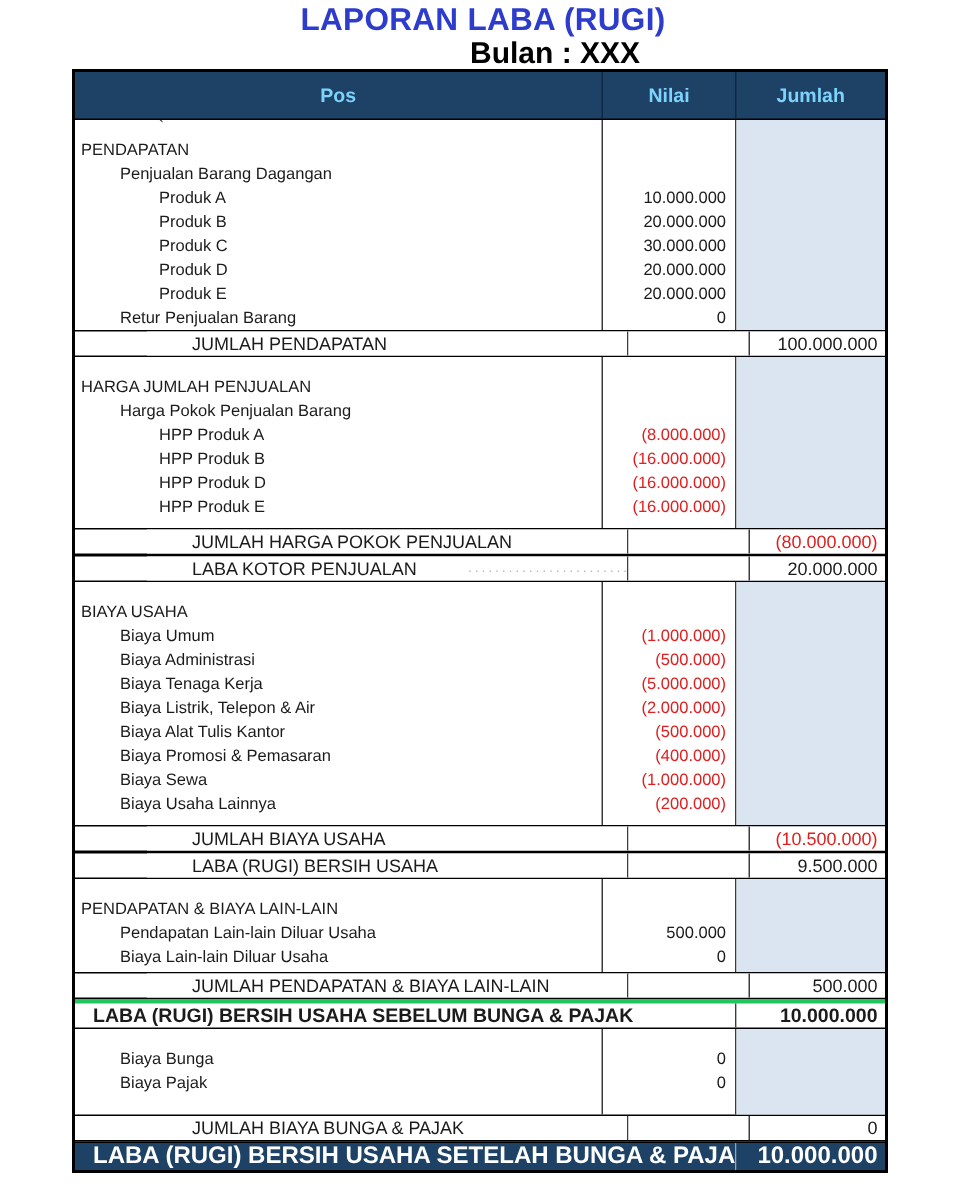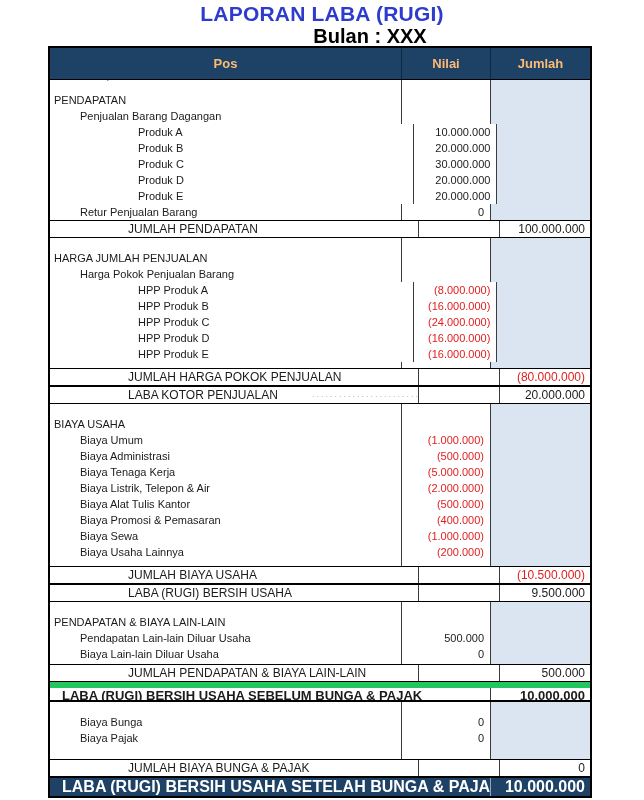--- a/index.html
+++ b/index.html
@@ -19,39 +19,39 @@
          font-size:20px;font-weight:bold;color:#000;padding-left:48px;}
   .tbl{position:absolute;left:48px;top:46px;width:544px;box-sizing:border-box;
        border:2px solid #000;background:#fff;}
   .row{display:flex;width:100%;box-sizing:border-box;}
   .cell{box-sizing:border-box;overflow:hidden;white-space:nowrap;}
   .c-pos{width:352px;border-right:1px solid var(--grid);}
   .c-nilai{width:89px;border-right:1px solid var(--grid);text-align:right;padding-right:6px;}
   .c-jumlah{width:99px;text-align:right;padding-right:5px;}
   
   .row.hdr{height:32px;background:var(--navy);border-bottom:1px solid #000;}
-  .row.hdr .cell{color:#fdba74;font-weight:bold;font-size:13px;line-height:31px;
+  .row.hdr .cell{color:#7dd3fc;font-weight:bold;font-size:13px;line-height:31px;
                  text-align:center;padding:0;}
   .row.hdr .c-pos,.row.hdr .c-nilai{border-right:1px solid #0d2844;}
   
   .row.item{height:16px;}
   .row.item .cell{font-size:11px;line-height:16px;}
   .row.item .c-jumlah,.row.spacer .c-jumlah{background:var(--fill);}
   .ind0{padding-left:4px;}
   .ind1{padding-left:30px;}
-  .ind2{padding-left:56px;margin-left:32px;}
+  .ind2{padding-left:56px;}
   
   .row.spacer .cell{font-size:10px;line-height:10px;}
   .tick{padding-left:56px;color:#333;}
   
   .row.total{height:18px;border-top:1px solid #000;border-bottom:1px solid #000;background:#fff;}
   .row.total .cell{font-size:12px;line-height:16px;background:#fff;}
   .row.total .c-pos{padding-left:30px;margin-left:48px;}
   
-  .row.grand{height:20px;border-top:6px solid #22c55e;border-bottom:2px solid #000;background:#14532d;}
+  .row.grand{height:20px;border-top:4px solid #22c55e;border-bottom:2px solid #000;background:#14532d;align-items:center;}
   .row.grand .cell{font-size:13px;font-weight:bold;line-height:16px;background:#fff;}
   .row.grand .c-merged{width:441px;border-right:1px solid var(--grid);padding-left:12px;}
   
   .row.final{height:19px;background:var(--navy);border-top:1px solid #000;}
   .row.final .cell{font-size:16px;font-weight:bold;line-height:18px;color:#fff;background:var(--navy);}
   .row.final .c-merged{width:441px;border-right:1px solid #8fa6bd;padding-left:12px;}
   .neg{color:var(--red);}
   .watermark{display:inline-block;margin-left:34px;color:#b5b5b5;font-size:9px;
              letter-spacing:1.5px;filter:blur(.4px);vertical-align:middle;}
 </style>
@@ -140,25 +140,20 @@
           <div class="cell c-pos ind2">HPP Produk A</div>
           <div class="cell c-nilai neg">(8.000.000)</div>
           <div class="cell c-jumlah"></div>
         </div>
         <div class="row item">
           <div class="cell c-pos ind2">HPP Produk B</div>
           <div class="cell c-nilai neg">(16.000.000)</div>
           <div class="cell c-jumlah"></div>
         </div>
         <div class="row item">
-          <div class="cell c-pos ind2">HPP Produk C</div>
-          <div class="cell c-nilai neg">(24.000.000)</div>
-          <div class="cell c-jumlah"></div>
-        </div>
-        <div class="row item">
           <div class="cell c-pos ind2">HPP Produk D</div>
           <div class="cell c-nilai neg">(16.000.000)</div>
           <div class="cell c-jumlah"></div>
         </div>
         <div class="row item">
           <div class="cell c-pos ind2">HPP Produk E</div>
           <div class="cell c-nilai neg">(16.000.000)</div>
           <div class="cell c-jumlah"></div>
         </div>
         <div class="row spacer" style="height: 6px;">

